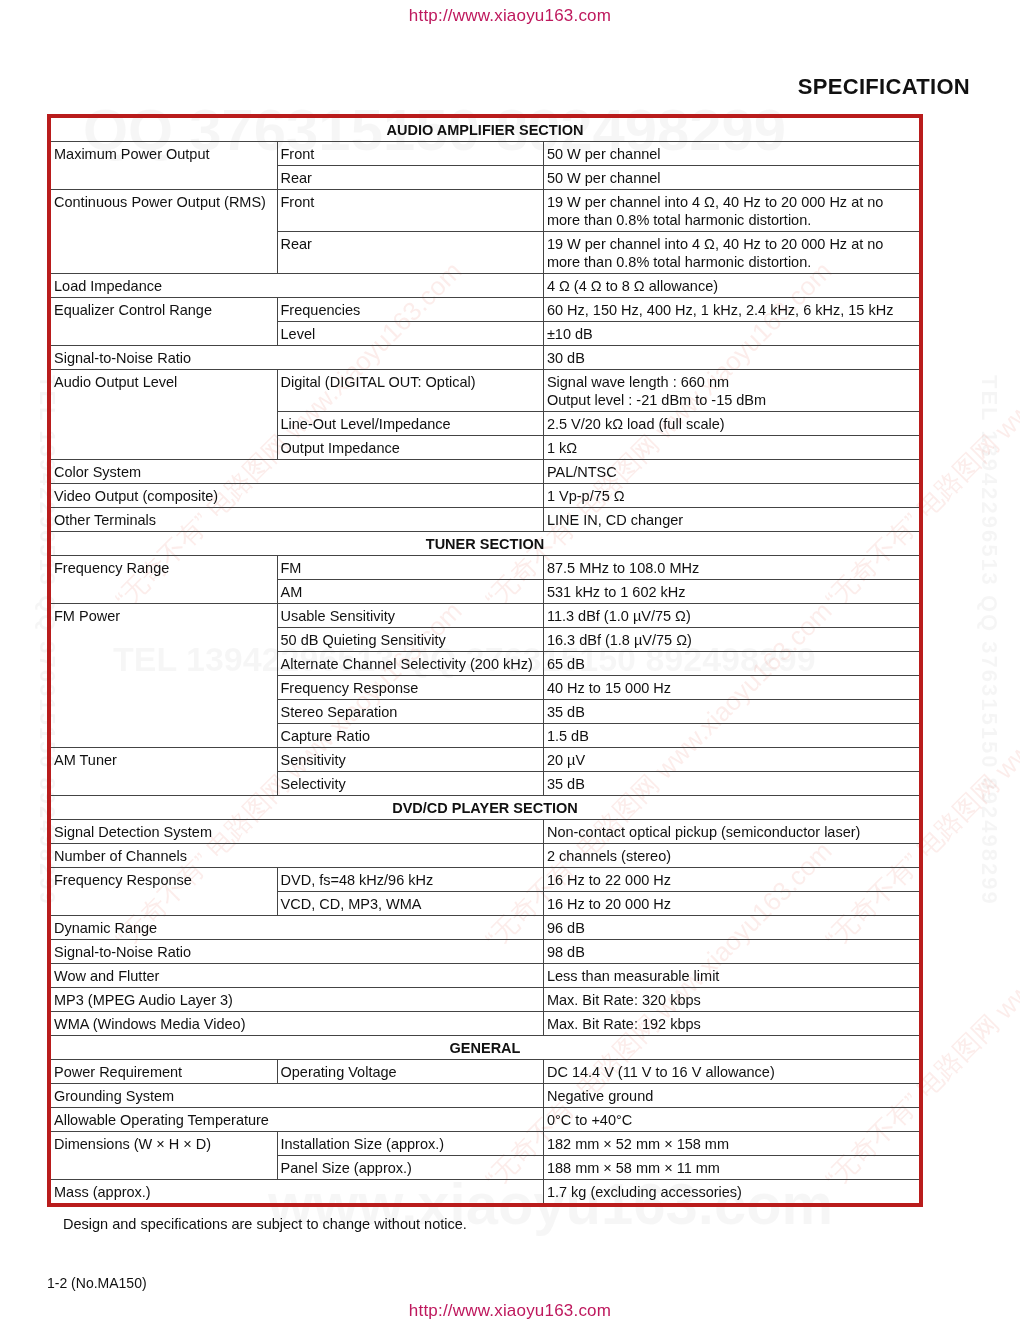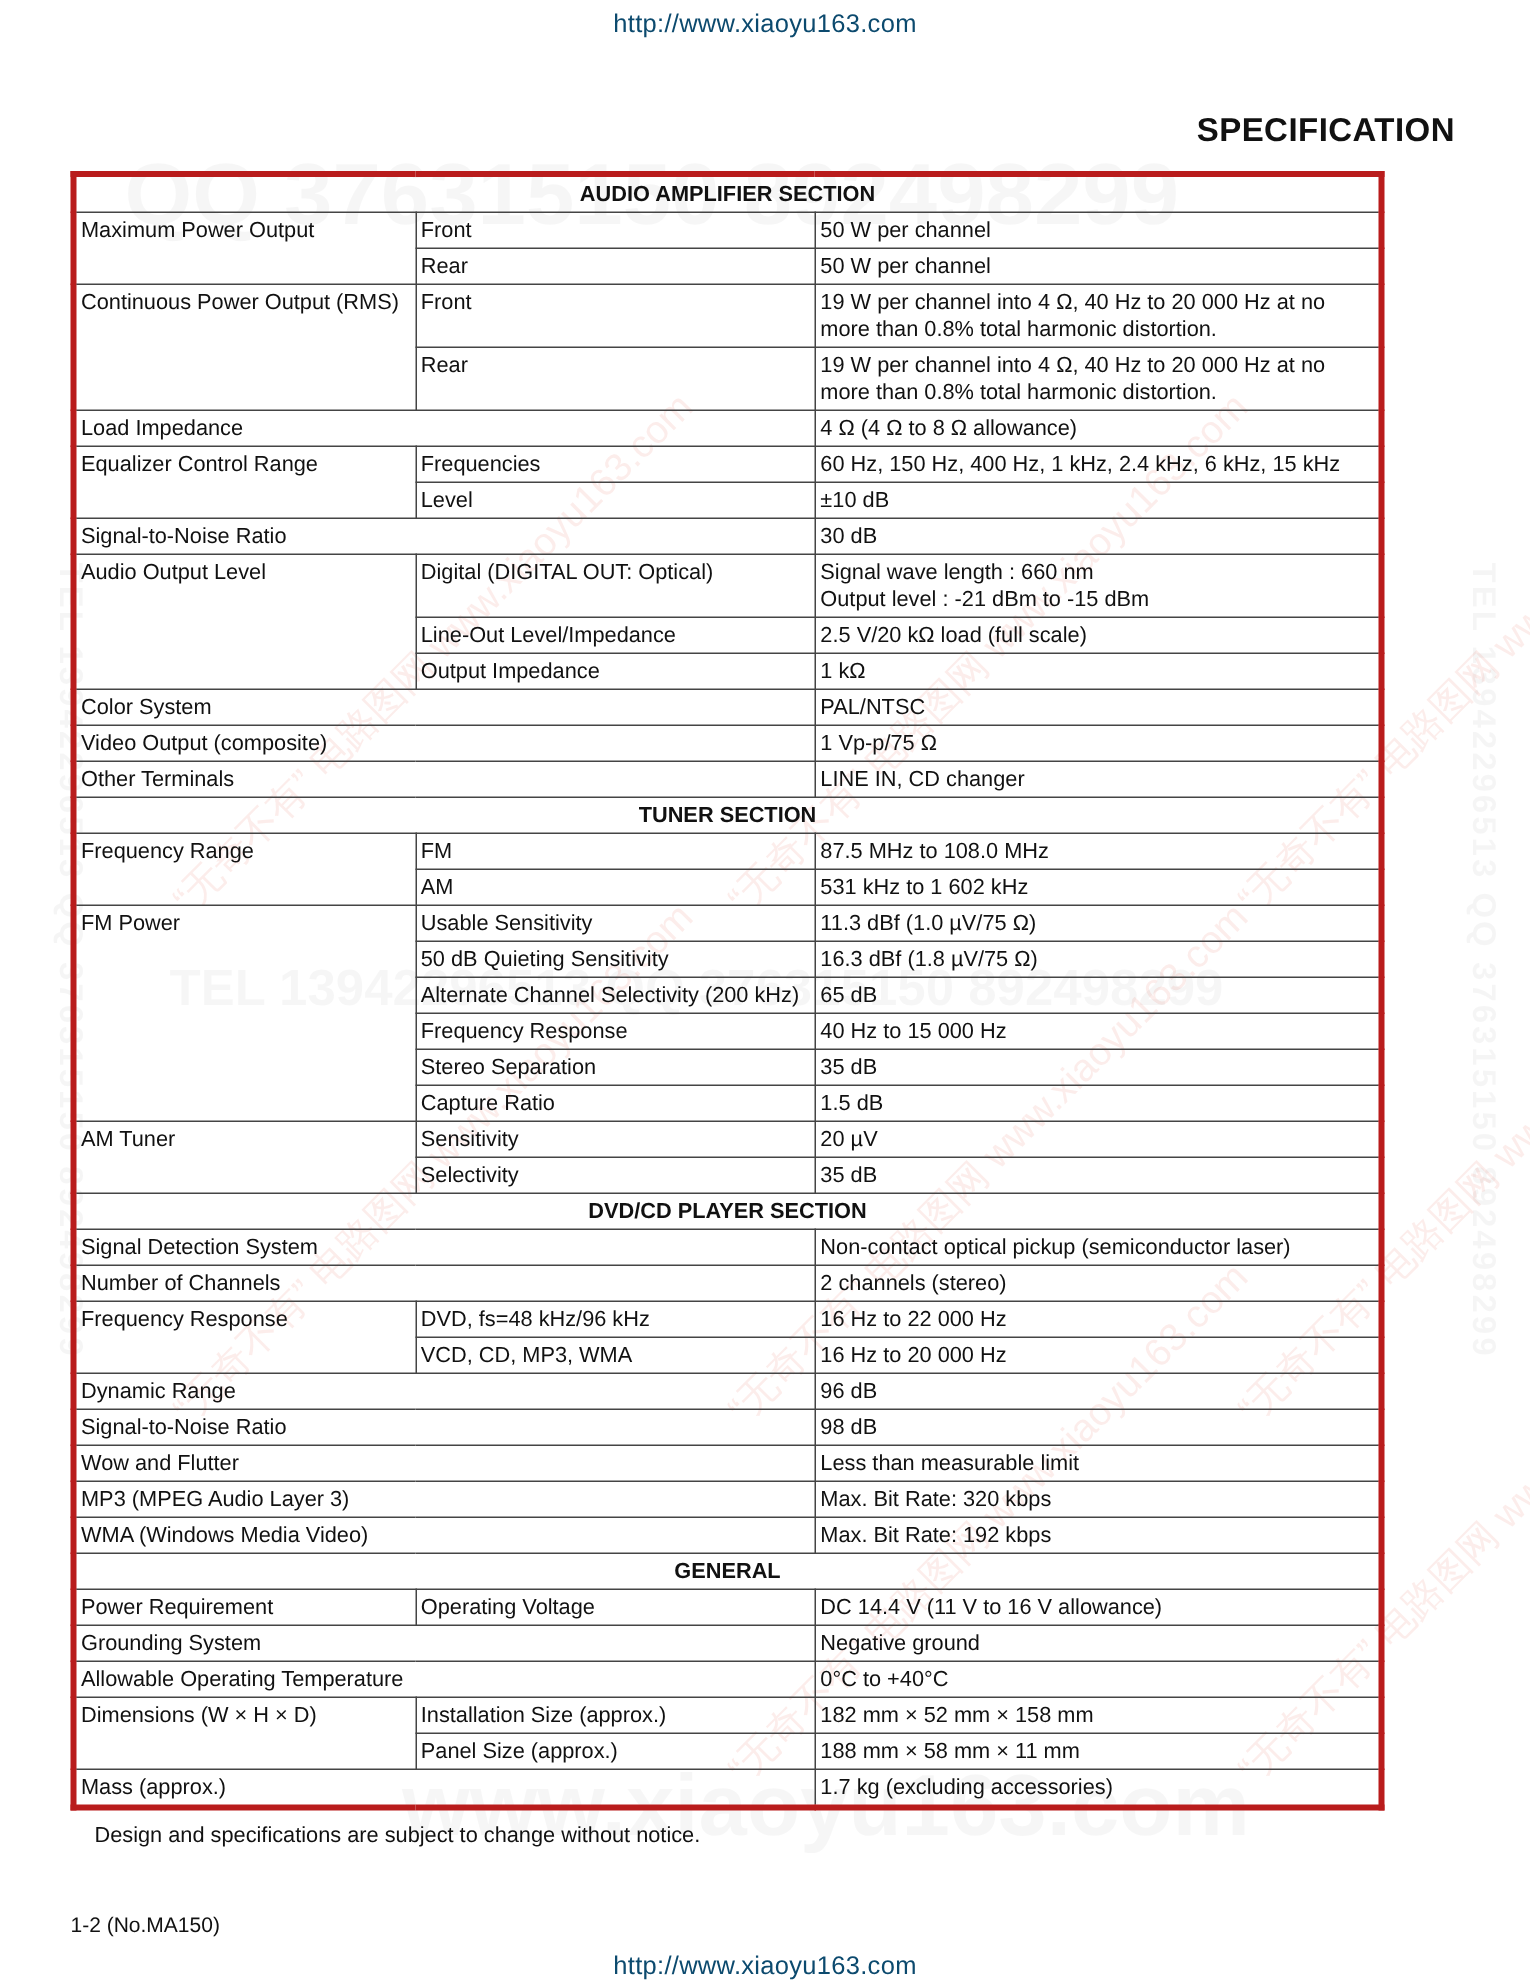--- a/index.html
+++ b/index.html
@@ -2,21 +2,21 @@
 <html><head>
   <meta charset="utf-8">
   <style>
     html, body { margin: 0; padding: 0; background: #ffffff; }
     body {
       width: 1020px; height: 1320px; position: relative; overflow: hidden;
       font-family: "Liberation Sans", sans-serif; color: #111;
     }
     .wm-url {
       position: absolute; left: 0; width: 1020px; text-align: center;
-      font-size: 17px; color: #0c4a6e; letter-spacing: 0.2px;
+      font-size: 17px; color: #be185d; letter-spacing: 0.2px;
     }
     .wm-top { top: 6px; }
     .wm-bottom { top: 1301px; }
     .wm-big {
       position: absolute; font-weight: bold; color: rgba(0,0,0,0.035);
       white-space: nowrap; pointer-events: none; z-index: 0; margin-left: 28px;
     }
     .wm-vert {
       position: absolute; font-weight: bold; color: rgba(0,0,0,0.04);
       font-size: 22px; white-space: nowrap; transform: rotate(90deg);

